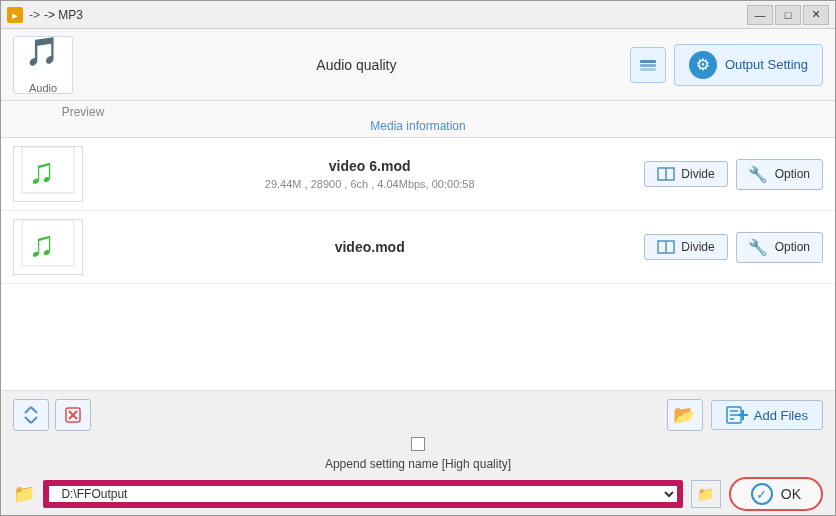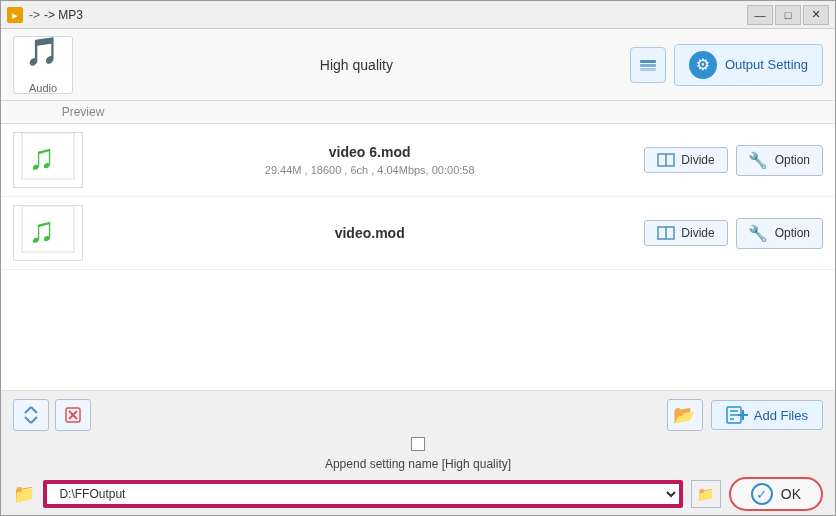--- a/index.html
+++ b/index.html
@@ -278,21 +278,21 @@
       align-items: center;
       gap: 8px;
     }
     .folder-icon-small {
       font-size: 18px;
       color: #e8a000;
     }
     .path-dropdown {
       flex: 1;
       height: 28px;
-      border: 4px solid #be185d;
+      border: 6px solid #be185d;
       background: white;
       padding: 0 8px;
       font-size: 12px;
       color: #333;
       border-radius: 2px;
     }
     .browse-btn {
       width: 30px;
       height: 28px;
       border: 1px solid #b0c0d0;
@@ -352,53 +352,54 @@
       <button class="title-btn">□</button>
       <button class="title-btn close">✕</button>
     </div>
   </div>
 
   <div class="toolbar">
     <div class="audio-icon-box">
       <span class="audio-note">🎵</span>
       <span class="audio-label">Audio</span>
     </div>
-    <span class="quality-label">High quality</span>
+    <span class="quality-label">Audio quality</span>
     <div class="layers-btn">
       <svg width="20" height="20" viewBox="0 0 20 20">
         <rect x="2" y="5" width="16" height="3" rx="1" fill="#5090c0"></rect>
         <rect x="2" y="9" width="16" height="3" rx="1" fill="#5090c0" opacity="0.7"></rect>
         <rect x="2" y="13" width="16" height="3" rx="1" fill="#5090c0" opacity="0.4"></rect>
       </svg>
     </div>
     <div class="output-setting-btn">
       <div class="gear-icon">⚙</div>
       <span>Output Setting</span>
     </div>
   </div>
 
   <div class="file-list-header">
     <span class="header-preview">Preview</span>
+    <span class="header-media">Media information</span>
   </div>
 
   <div class="file-list">
 
     <div class="file-row">
       <div class="file-thumb">
         <span class="music-note-big">
           <svg width="56" height="50" viewBox="0 0 56 50">
             <rect x="2" y="2" width="52" height="46" fill="white" stroke="#ddd"></rect>
 
             <text x="8" y="38" font-size="36" fill="#40c040">♫</text>
           </svg>
         </span>
       </div>
       <div class="file-info">
         <div class="file-name">video 6.mod</div>
-        <div class="file-meta">29.44M , 18600 , 6ch , 4.04Mbps, 00:00:58</div>
+        <div class="file-meta">29.44M , 28900 , 6ch , 4.04Mbps, 00:00:58</div>
       </div>
       <div class="file-actions">
         <button class="action-btn">
           <svg width="18" height="14" viewBox="0 0 18 14">
             <rect x="1" y="1" width="16" height="12" fill="none" stroke="#5090c0" stroke-width="1.5"></rect>
             <line x1="9" y1="1" x2="9" y2="13" stroke="#5090c0" stroke-width="1.5"></line>
           </svg>
           <span>Divide</span>
         </button>
         <button class="action-btn">

